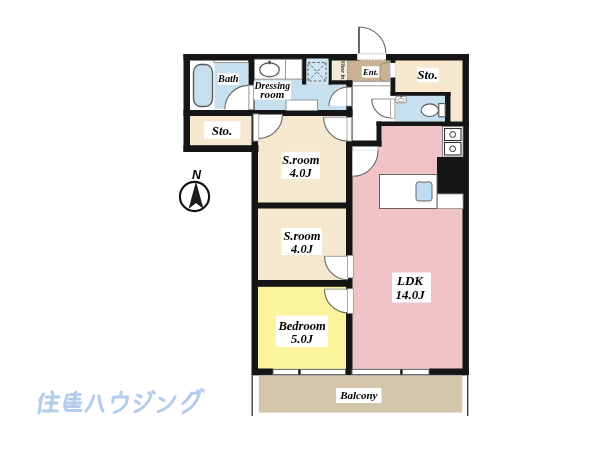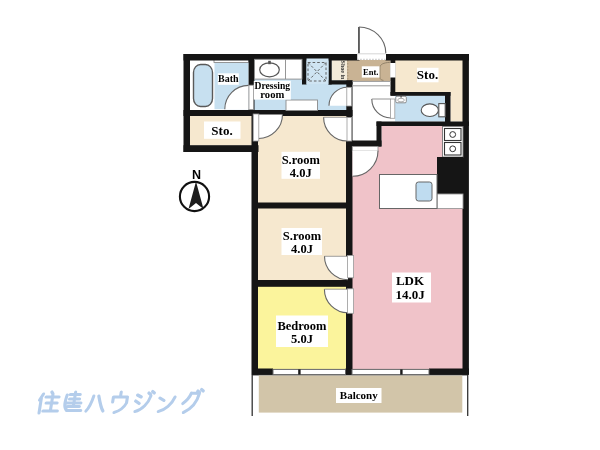--- a/index.html
+++ b/index.html
@@ -1,16 +1,16 @@
 <!DOCTYPE html>
 <html><head>
 <meta charset="utf-8">
 <style>
 html,body{margin:0;padding:0;background:#fff;}
-#wrap{width:600px;height:416px;position:relative;font-family:"Liberation Sans",sans-serif;}
+#wrap{width:600px;height:416px;position:relative;font-family:"Liberation Sans",sans-serif;font-style:italic;}
 text{font-family:"Liberation Serif",serif;font-weight:bold;}
 </style>
 </head>
 <body>
 <div id="wrap">
 <svg width="600" height="450" viewBox="0 0 600 450">
 
 <rect x="0" y="0" width="600" height="450" fill="#ffffff"></rect>
 
 <g stroke="#b4cdeb" stroke-width="3.1" fill="none" stroke-linecap="round" stroke-linejoin="round" transform="translate(40,391) skewX(-9)">

